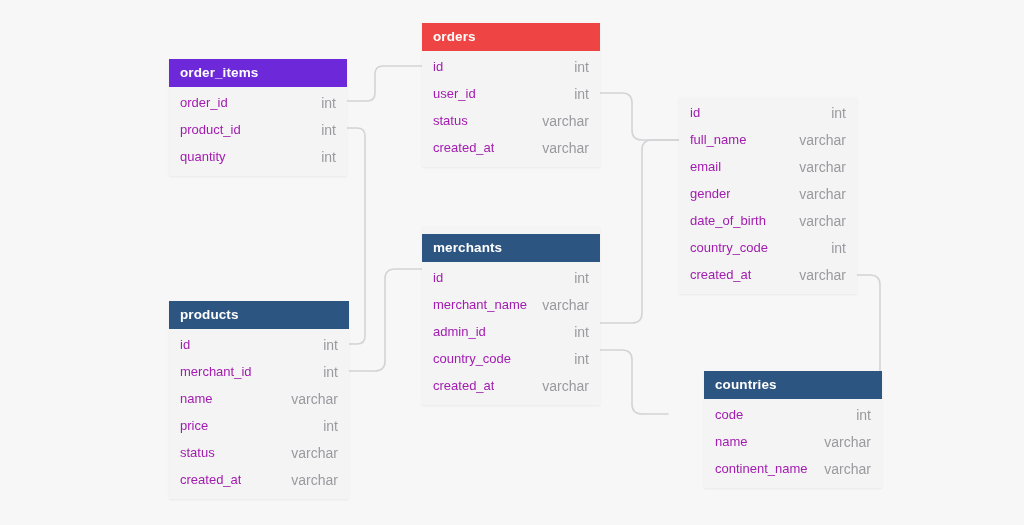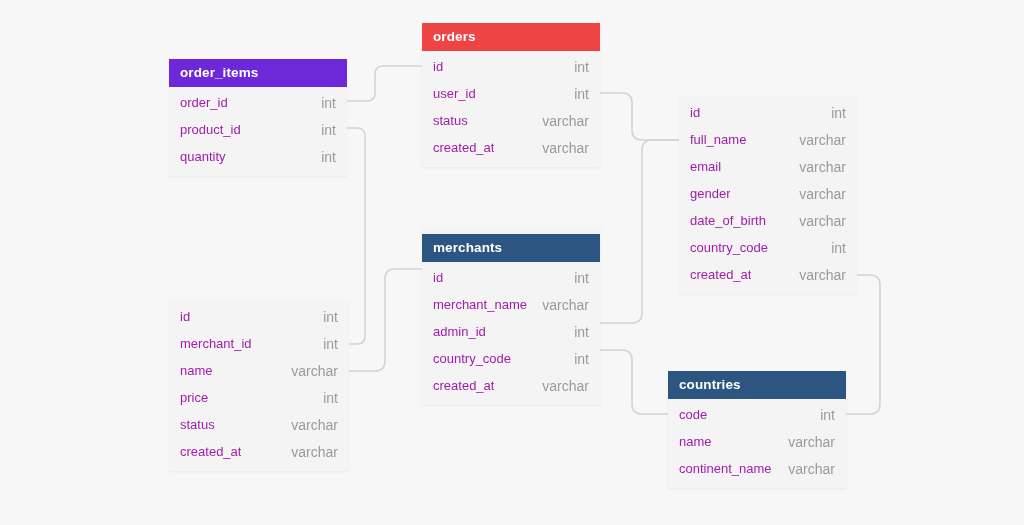--- a/index.html
+++ b/index.html
@@ -179,20 +179,21 @@
             <span class="col-name">country_code</span>
             <span class="col-type">int</span>
           </div>
           <div class="col-row">
             <span class="col-name">created_at</span>
             <span class="col-type">varchar</span>
           </div>
         </div>
       </div>
       <div class="table-node" style="left: 169px; top: 301px; width: 180px;">
+        <div class="table-header" style="background: rgb(45, 85, 129);">products</div>
         <div class="table-rows">
           <div class="col-row">
             <span class="col-name">id</span>
             <span class="col-type">int</span>
           </div>
           <div class="col-row">
             <span class="col-name">merchant_id</span>
             <span class="col-type">int</span>
           </div>
           <div class="col-row">
@@ -206,21 +207,21 @@
           <div class="col-row">
             <span class="col-name">status</span>
             <span class="col-type">varchar</span>
           </div>
           <div class="col-row">
             <span class="col-name">created_at</span>
             <span class="col-type">varchar</span>
           </div>
         </div>
       </div>
-      <div class="table-node" style="left: 668px; top: 371px; width: 178px;">
+      <div class="table-node" style="left: 704px; top: 371px; width: 178px;">
         <div class="table-header" style="background: rgb(45, 85, 129);">countries</div>
         <div class="table-rows">
           <div class="col-row">
             <span class="col-name">code</span>
             <span class="col-type">int</span>
           </div>
           <div class="col-row">
             <span class="col-name">name</span>
             <span class="col-type">varchar</span>
           </div>

